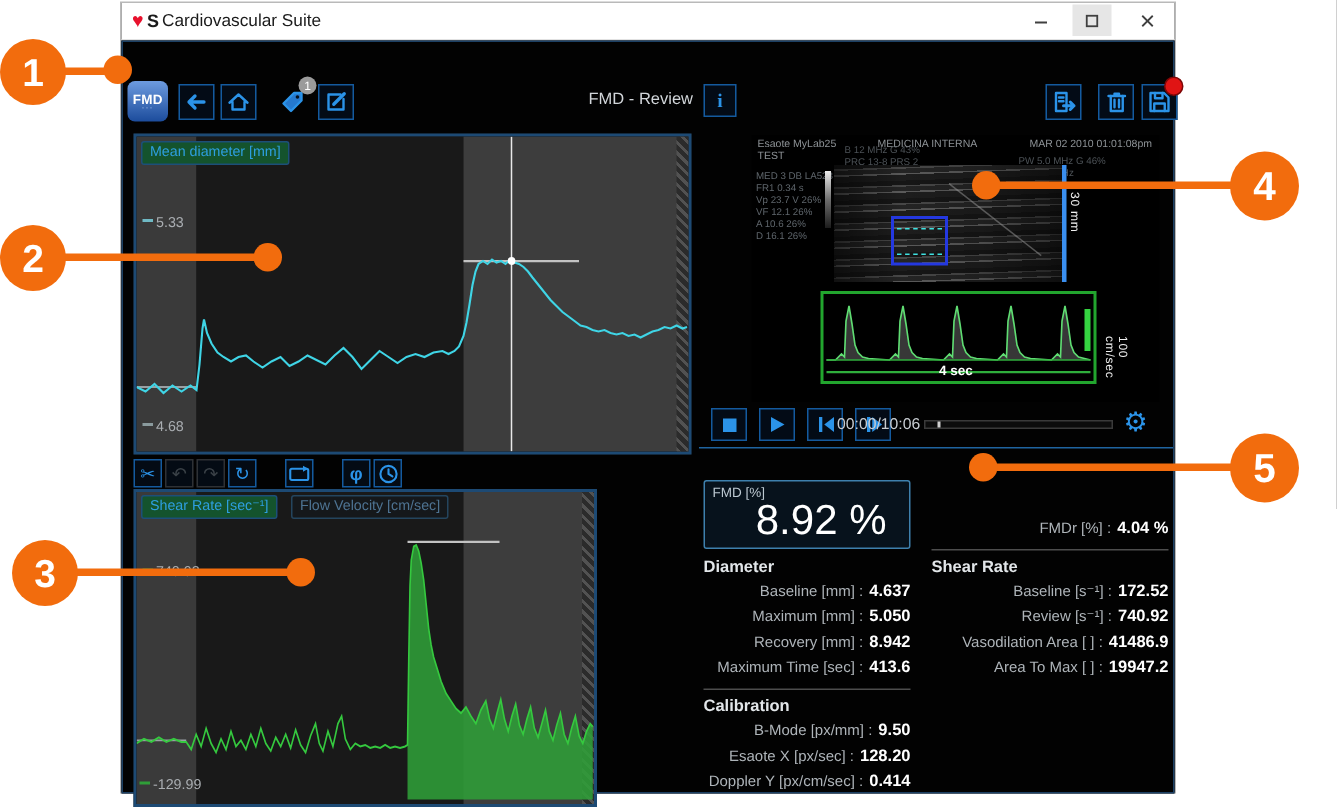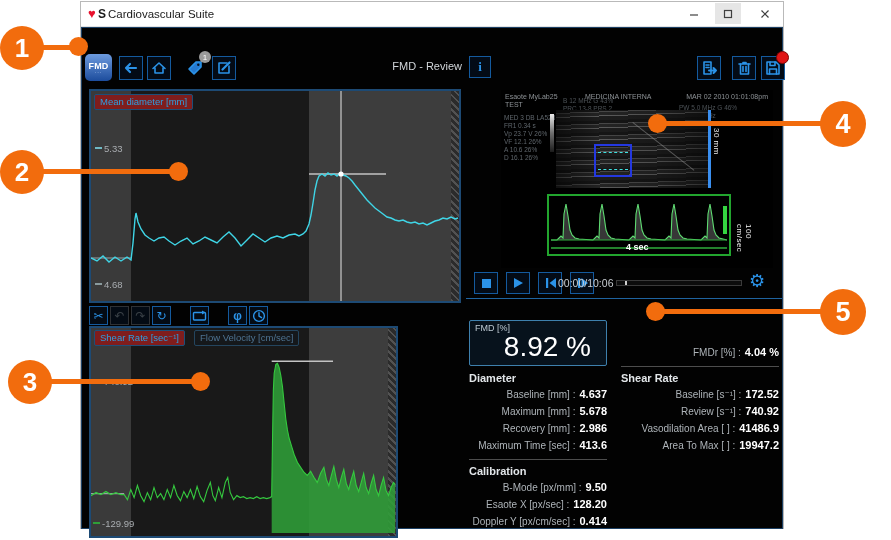--- a/index.html
+++ b/index.html
@@ -25,21 +25,21 @@
   .info-txt{color:#2b93e8;font-size:13px;font-weight:bold;font-family:"Liberation Serif","DejaVu Serif",serif;}
   
   .panel{position:absolute;background:#141414;border:2px solid #1d4a74;box-sizing:border-box;}
   .plot{position:absolute;left:0;top:0;right:0;bottom:0;overflow:hidden;}
   .zone{position:absolute;top:0;height:100%;}
   .z-left{left:0;width:40px;background:#3a3a3a;}
   .z-dark{left:40px;width:178px;background:#191919;}
   .z-light{left:218px;width:150px;background:#3d3d3d;}
   .z-hatch{position:absolute;right:0;top:0;width:8px;height:100%;background:repeating-linear-gradient(45deg,#525252 0 2px,#2b2b2b 2px 5px);}
   .chartsvg{position:absolute;left:0;top:0;width:100%;height:100%;}
-  .chip{position:absolute;background:#7f1d1d;border:1px solid #1c4f79;border-radius:2px;color:#2e9fe0;font-size:9.5px;padding:1px 5px 2px 5px;white-space:nowrap;}
+  .chip{position:absolute;background:#14532d;border:1px solid #1c4f79;border-radius:2px;color:#2e9fe0;font-size:9.5px;padding:1px 5px 2px 5px;white-space:nowrap;}
   .chip.inactive{color:#4e7392;background:#15181b;border-color:#24455e;}
   .ylab{position:absolute;font-size:9.5px;color:#a9adb1;white-space:nowrap;margin-top:28px;}
   .tick{display:inline-block;width:7px;height:2px;margin:0 2px 2px 0;vertical-align:middle;}
   
   .ebtn{position:absolute;top:278px;width:19px;height:19px;background:#040b14;border:1px solid #145a9e;box-sizing:border-box;display:flex;align-items:center;justify-content:center;color:#2b93e8;font-size:12px;}
   .ebtn.disabled{border-color:#2e3135;color:#3a4147;}
   .ebtn svg{stroke:#2b93e8;fill:none;stroke-width:1.4;stroke-linecap:round;}
   
   .us{position:absolute;left:419px;top:62px;width:272px;height:178px;background:#000;}
   .ustxt{position:absolute;font-size:7px;color:#8d9296;white-space:nowrap;}
@@ -337,25 +337,25 @@
       </div>
 
       <div class="rcol" style="left:387px;top:343px;width:138px;">
         <div class="rhead">Diameter</div>
         <div class="rrow">
             <span class="rlbl">Baseline [mm] :</span>
             <span class="rval">4.637</span>
           </div>
         <div class="rrow">
             <span class="rlbl">Maximum [mm] :</span>
-            <span class="rval">5.678</span>
+            <span class="rval">5.050</span>
           </div>
         <div class="rrow">
             <span class="rlbl">Recovery [mm] :</span>
-            <span class="rval">2.986</span>
+            <span class="rval">8.942</span>
           </div>
         <div class="rrow">
             <span class="rlbl">Maximum Time [sec] :</span>
             <span class="rval">413.6</span>
           </div>
         <div class="rdiv"></div>
         <div class="rhead">Calibration</div>
         <div class="rrow">
             <span class="rlbl">B-Mode [px/mm] :</span>
             <span class="rval">9.50</span>

